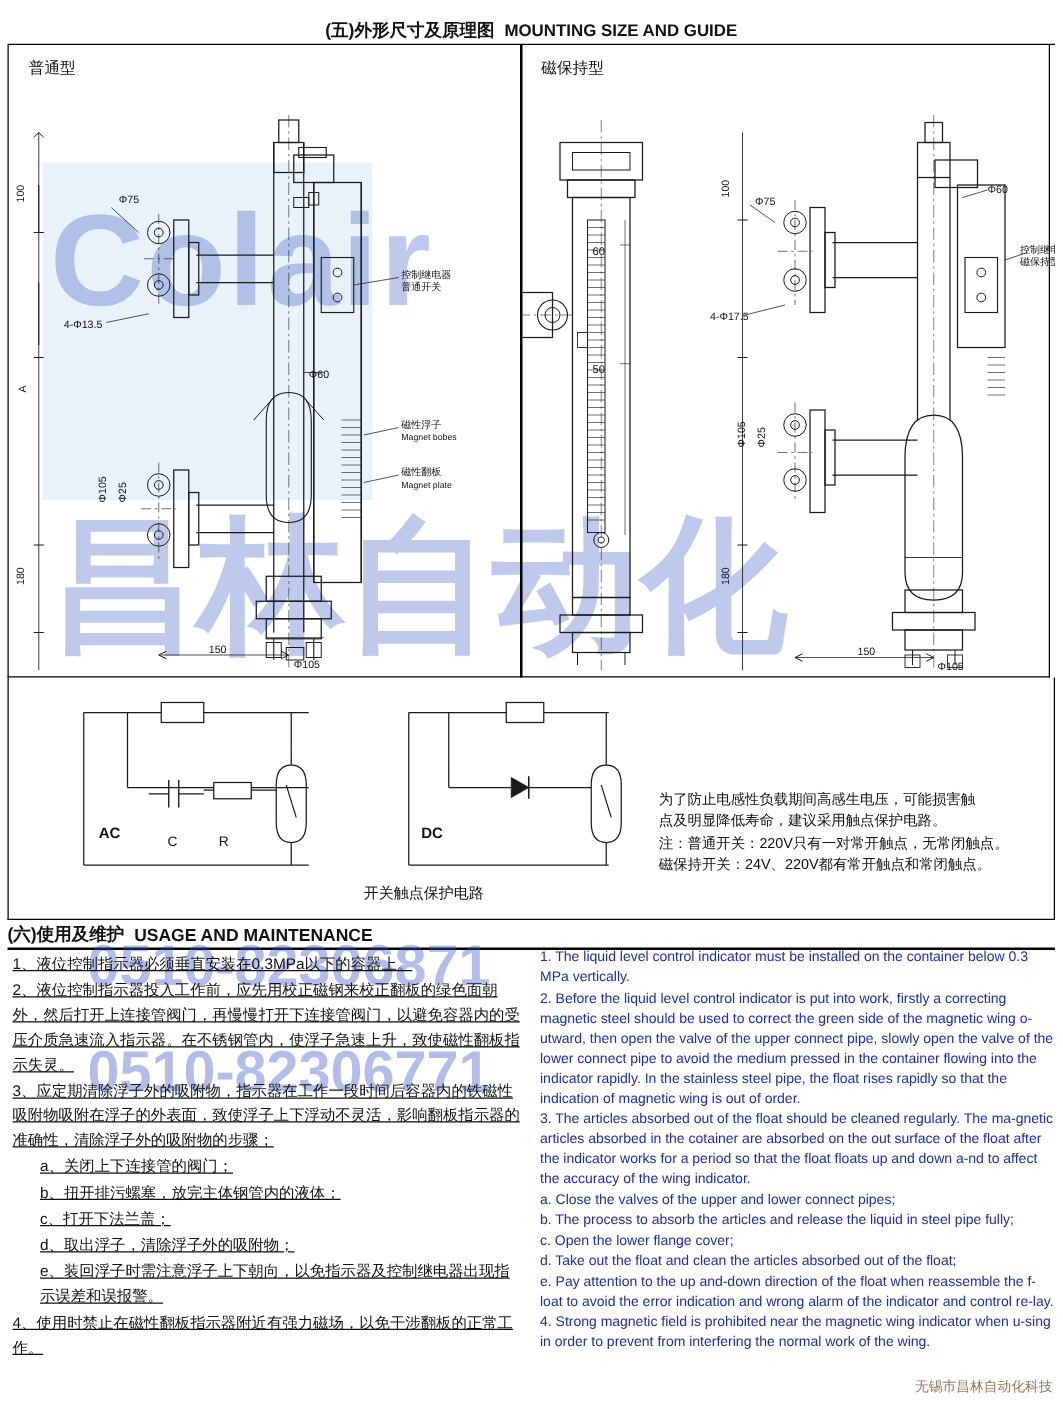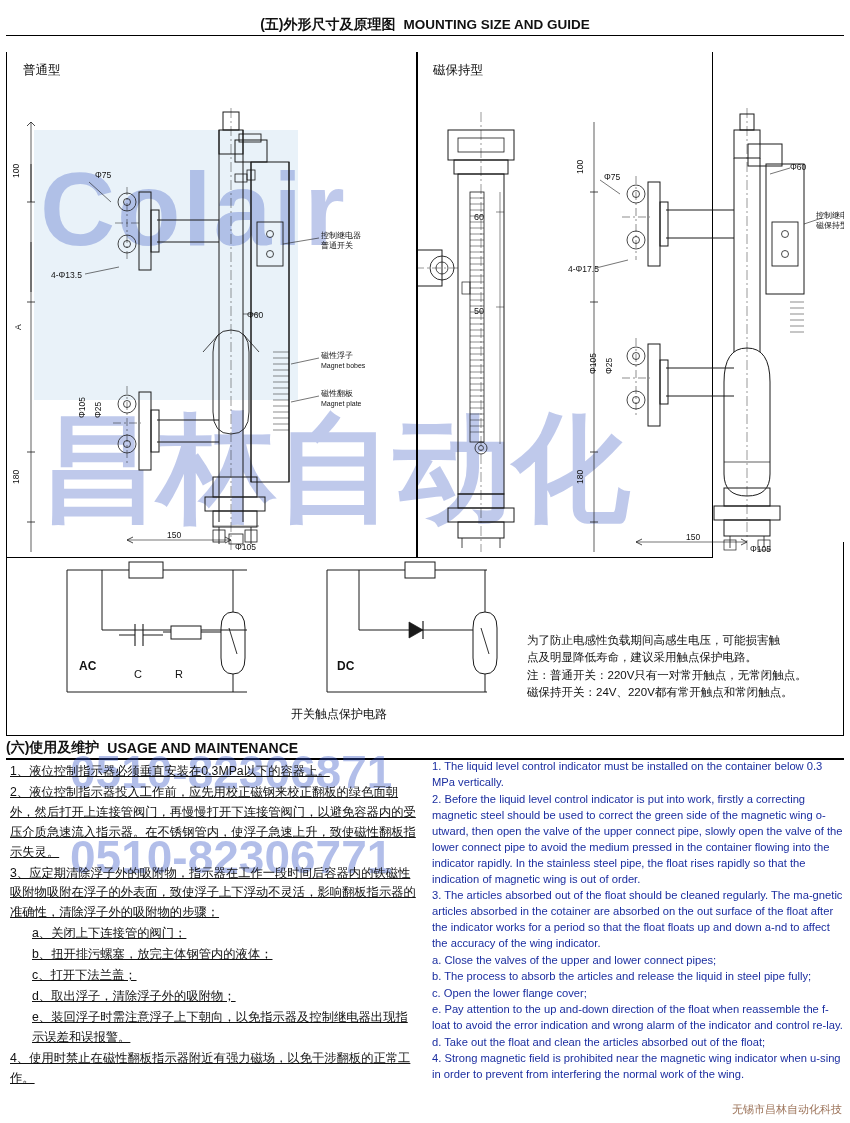--- a/index.html
+++ b/index.html
@@ -21,21 +21,21 @@
     font-size:14px; font-weight:bold; color:#111;
     display:flex; align-items:center; gap:8px;
     letter-spacing:0px;
     justify-content:center;
   }
   .sec5-head .cn { font-size:14px; }
   .sec5-head .en { font-size:13.5px; }
 
   
   .draw-frame {
-    position:absolute; left:6px; top:52px; width:707px; height:506px;
+    position:absolute; left:6px; top:36px; width:834px; height:506px;
     border:1.5px solid #000; border-top:none;
   }
   .draw-frame .divider {
     position:absolute; left:409px; top:0; width:1.5px; height:506px; background:#000;
   }
   .dt-left  { position:absolute; left:16px; top:10px; font-size:12.5px; }
   .dt-right { position:absolute; left:426px; top:10px; font-size:12.5px; }
 
   
   .circ-frame {
@@ -402,20 +402,20 @@
     <p>4、使用时禁止在磁性翻板指示器附近有强力磁场，以免干涉翻板的正常工作。</p>
   </div>
 
   <div class="col-en">
     <p>1. The liquid level control indicator must be installed on the container below 0.3 MPa vertically.</p>
     <p>2. Before the liquid level control indicator is put into work, firstly a correcting magnetic steel should be used to correct the green side of the magnetic wing o-utward, then open the valve of the upper connect pipe,  slowly open the valve of the lower connect pipe to avoid the medium pressed in the container flowing into the indicator rapidly. In the stainless steel pipe, the float rises rapidly so that the indication of magnetic wing is out of order.</p>
     <p>3. The articles absorbed out of the float should be cleaned regularly. The ma-gnetic articles absorbed in the cotainer are absorbed on the out surface of the float after the indicator works for a period so that the float floats up and down a-nd to affect the accuracy of the wing indicator.</p>
     <p>a. Close the valves of the upper and lower connect pipes;</p>
     <p>b. The process to absorb the articles and release the liquid in steel pipe fully;</p>
     <p>c. Open the lower flange cover;</p>
+    <p>d. Take out the float and clean the articles absorbed out of the float;</p>
     <p>e. Pay attention to the up and-down direction of the float when reassemble the f-loat to avoid the error indication and wrong alarm of the indicator and control re-lay.</p>
-    <p>d. Take out the float and clean the articles absorbed out of the float;</p>
     <p>4. Strong magnetic field is prohibited near the magnetic wing indicator when u-sing in order to prevent from interfering the normal work of the wing.</p>
   </div>
 
   <div class="wm-foot">无锡市昌林自动化科技</div>
 
 </div>
 
 </body></html>

